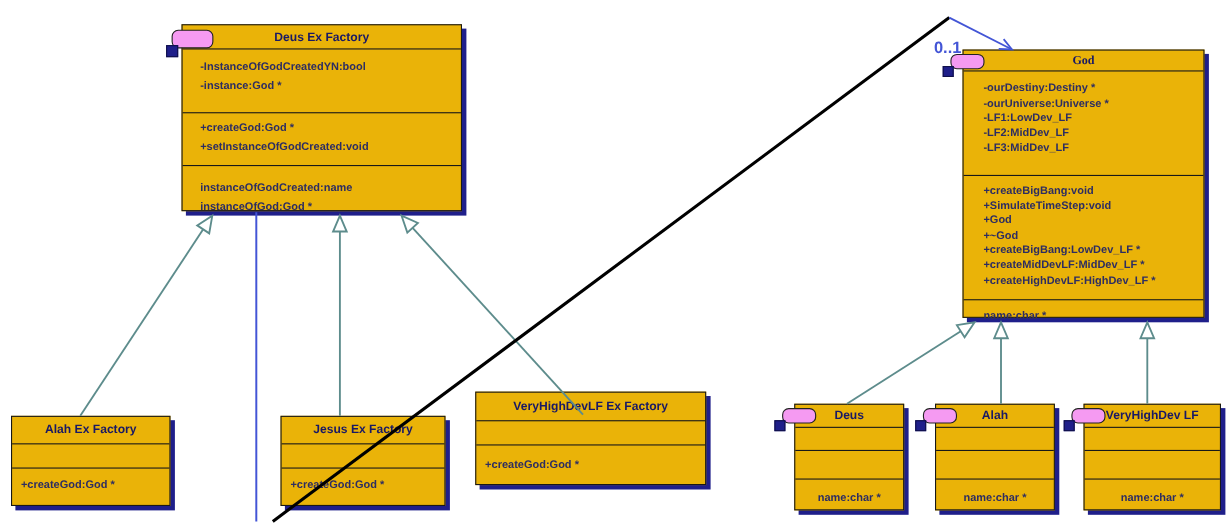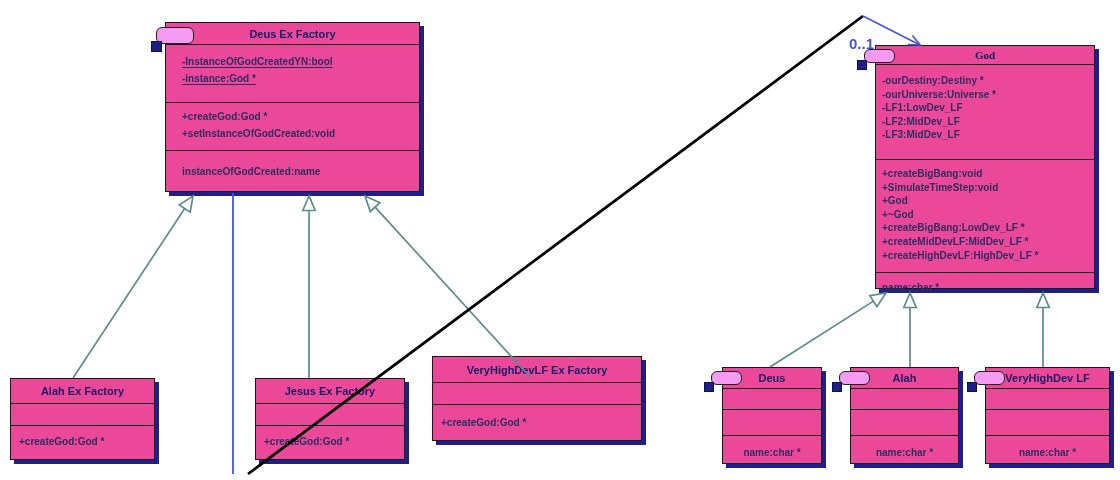--- a/index.html
+++ b/index.html
@@ -4,36 +4,36 @@
 <style>
   html,body{margin:0;padding:0;}
   body{
     width:1120px;height:480px;position:relative;background:#ffffff;
     font-family:"Liberation Sans",sans-serif;overflow:hidden;
   }
   .stage{position:absolute;left:0;top:0;width:1120px;height:480px;}
 
   
   .uml-box{
-    position:absolute;background:#ec4899;border:1.5px solid #181818;
+    position:absolute;background:#eab308;border:1.5px solid #181818;
     box-shadow:4px 4px 0 0 #1f1f8a;z-index:1;
   }
   .title-row{
     position:relative;display:flex;align-items:center;justify-content:center;
     border-bottom:1.4px solid #181818;
   }
   .title{font-weight:bold;font-size:11px;color:#191965;white-space:nowrap;}
   .comp{border-bottom:1.4px solid #181818;overflow:hidden;}
   .comp.last{border-bottom:none;}
   .member{
     font-size:10px;font-weight:bold;color:#2d2d62;line-height:17px;
     padding-left:16px;white-space:nowrap;
   }
-  .member.u{text-decoration:underline;text-underline-offset:2px;}
-  .god .member{line-height:13.6px;padding-left:6px;}
+  .member.u{text-underline-offset:2px;}
+  .god .member{line-height:13.6px;padding-left:18px;}
   .factory .member{padding-left:8px;}
   .center .member{padding-left:0;text-align:center;}
 
   
   .cicon{position:absolute;z-index:2;}
   .cicon .pill{
     position:absolute;left:0;top:0;background:#f59af2;border:1.6px solid #222;
     border-radius:6px;
   }
   .cicon .tab{position:absolute;background:#1f1f8a;border:1px solid #10104a;}
@@ -67,20 +67,21 @@
     <div class="comp" style="height:49px;padding-top:8px;">
       <div class="member u">-InstanceOfGodCreatedYN:bool</div>
       <div class="member u">-instance:God *</div>
     </div>
     <div class="comp" style="height:42px;padding-top:5px;">
       <div class="member">+createGod:God *</div>
       <div class="member">+setInstanceOfGodCreated:void</div>
     </div>
     <div class="comp last" style="height:56px;padding-top:12px;">
       <div class="member">instanceOfGodCreated:name</div>
+      <div class="member">instanceOfGod:God *</div>
     </div>
   </div>
 
   <div class="uml-box god" style="left:875px;top:45px;width:218px;height:242px;">
     <span class="cicon cicon-sm">
       <span class="pill"></span>
         <span class="tab"></span>
     </span>
     <div class="title-row" style="height:18px;font-family:Liberation Serif, serif;">
       <span class="title">God</span>

